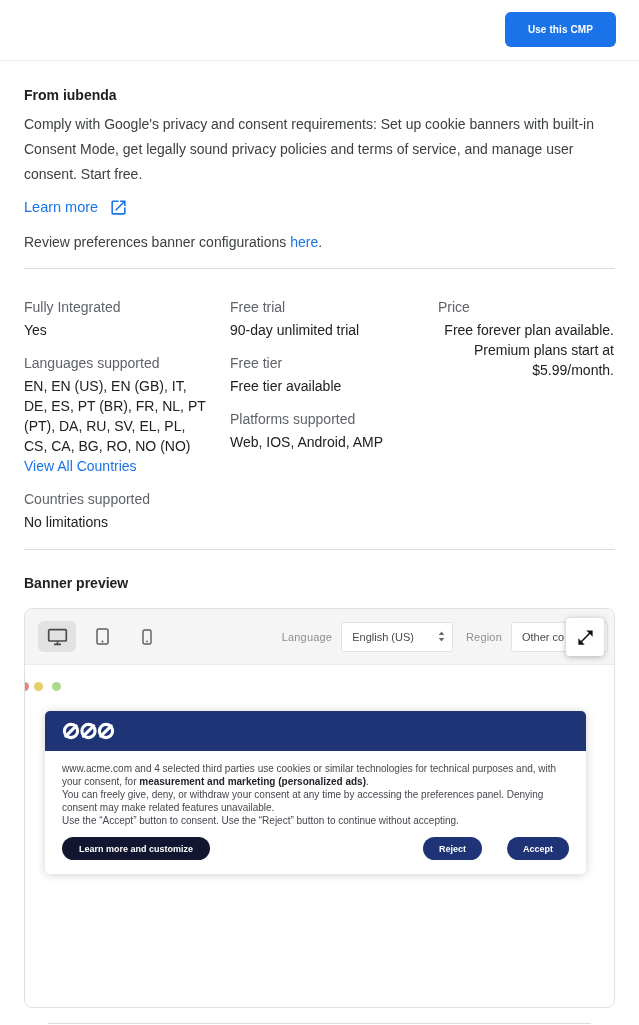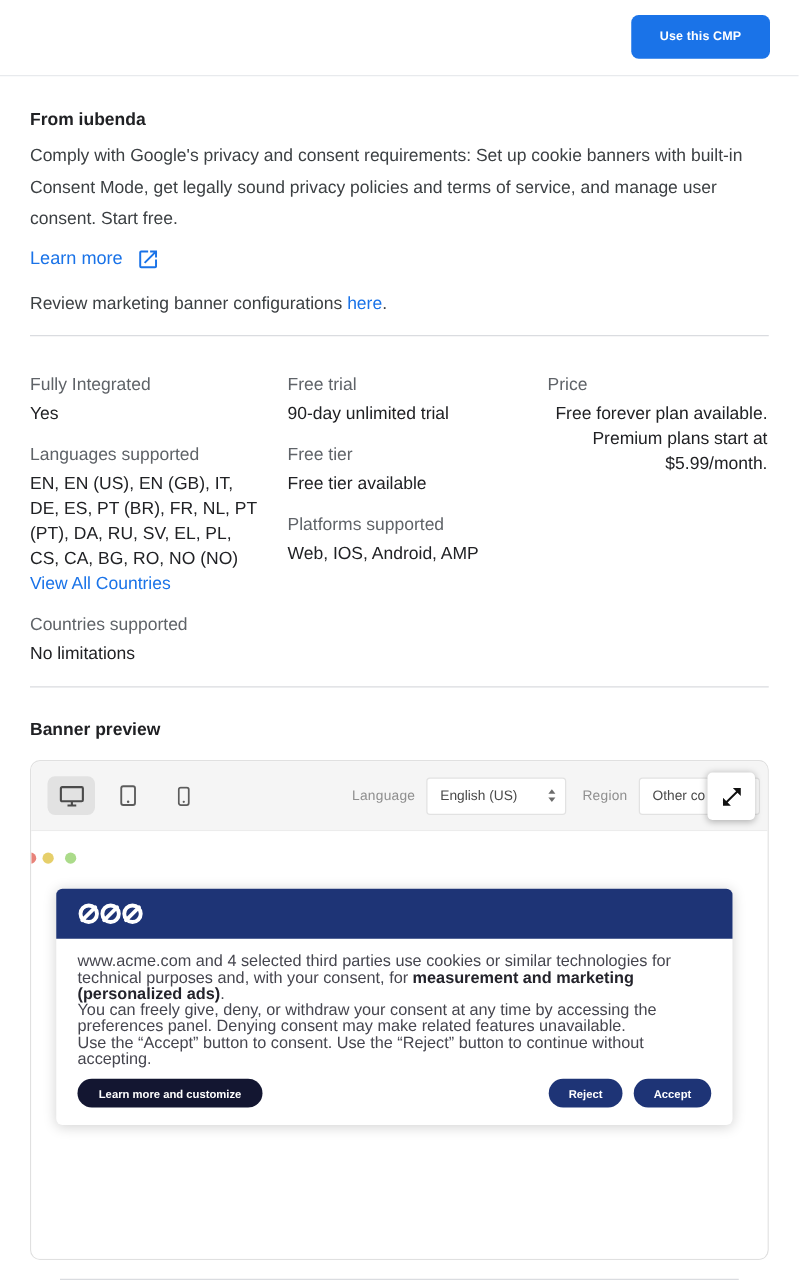--- a/index.html
+++ b/index.html
@@ -63,23 +63,23 @@
   .viewport { position:relative; height:343px; background:#fff; overflow:hidden; }
   .dot { position:absolute; width:9px; height:9px; border-radius:50%; top:17px; }
   .dot.red    { left:-5px; }
   .dot.yellow { left:9px;  }
   .dot.green  { left:27px; }
   .banner-card {
     position:absolute; left:20px; top:46px; width:541px; background:#fff;
     border-radius:5px; box-shadow:0 1px 10px rgba(0,0,0,.18);
   }
   .banner-head { height:40px; border-radius:5px 5px 0 0; display:flex; align-items:center; padding-left:17px; }
-  .banner-body { padding:11px 17px 0; font-size:13px; line-height:13px; color:#46464f; }
+  .banner-body { padding:11px 17px 0; font-size:10px; line-height:13px; color:#46464f; }
   .banner-body b { color:#23232b; }
-  .banner-actions { display:flex; align-items:flex-end; padding:10px 17px 14px; }
+  .banner-actions { display:flex; align-items:flex-end; padding:10px 17px 14px;gap:16px; }
   .pill {
     border:none; color:#fff; border-radius:12px; height:23px; font-size:9px; font-weight:bold;
     display:flex; align-items:center; cursor:pointer; font-family:"Liberation Sans", sans-serif;
   }
   .learn-pill { padding:0 17px; }
   .reject-pill { margin-left:auto; padding:0 16px; }
   .accept-pill { margin-left:9px; padding:0 16px; }
   
   .bottom-divider { border:none; border-top:1px solid #dadce0; margin:15px 24px 0; }
 </style>
@@ -97,21 +97,21 @@
 
   <div class="learn-row">
     <a class="learn-link">Learn more</a>
     <span style="display:flex;">
       <svg width="19" height="19" viewBox="0 0 24 24" fill="#1a73e8">
           <path d="M19 19H5V5h7V3H5a2 2 0 0 0-2 2v14a2 2 0 0 0 2 2h14c1.1 0 2-.9 2-2v-7h-2v7zM14 3v2h3.59l-9.83 9.83 1.41 1.41L19 6.41V10h2V3h-7z"></path>
         </svg>
     </span>
   </div>
 
-  <p class="review-row"><span>Review marketing banner configurations </span><a class="inline-link">here</a><span>.</span></p>
+  <p class="review-row"><span>Review preferences banner configurations </span><a class="inline-link">here</a><span>.</span></p>
 
   <hr class="divider first">
 
   <div class="grid">
     <div class="gcol1">
       <div class="group">
         <div class="glabel">Fully Integrated</div>
         <div class="gvalue">Yes</div>
       </div>
       <div class="group">

